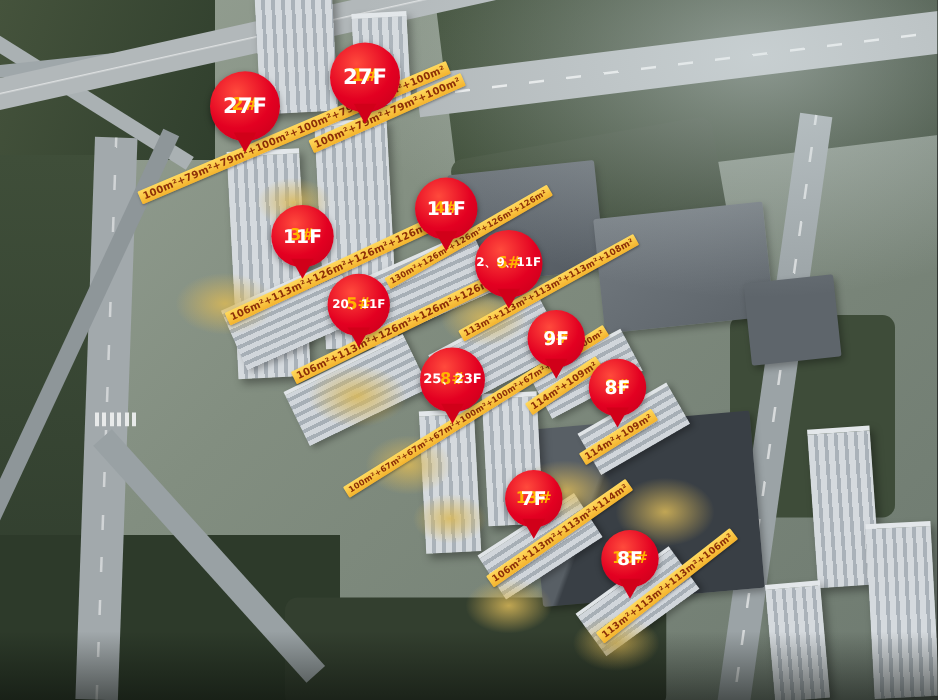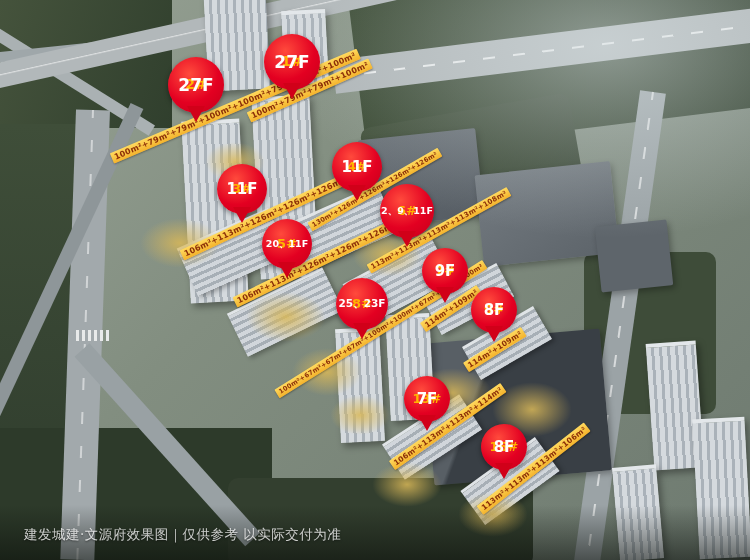--- a/index.html
+++ b/index.html
@@ -235,15 +235,14 @@
   </div>
   <div class="pin sm" id="p10">
     <span class="pin-num">13#</span>
     <span class="pin-floors">7F</span>
   </div>
   <div class="pin sm" id="p11">
     <span class="pin-num">16#</span>
     <span class="pin-floors">8F</span>
   </div>
 
-  <div id="watermark">建发城建·文源府效果图｜仅供参考 以实际交付为准</div>
 
 </div>
 
 </body></html>

